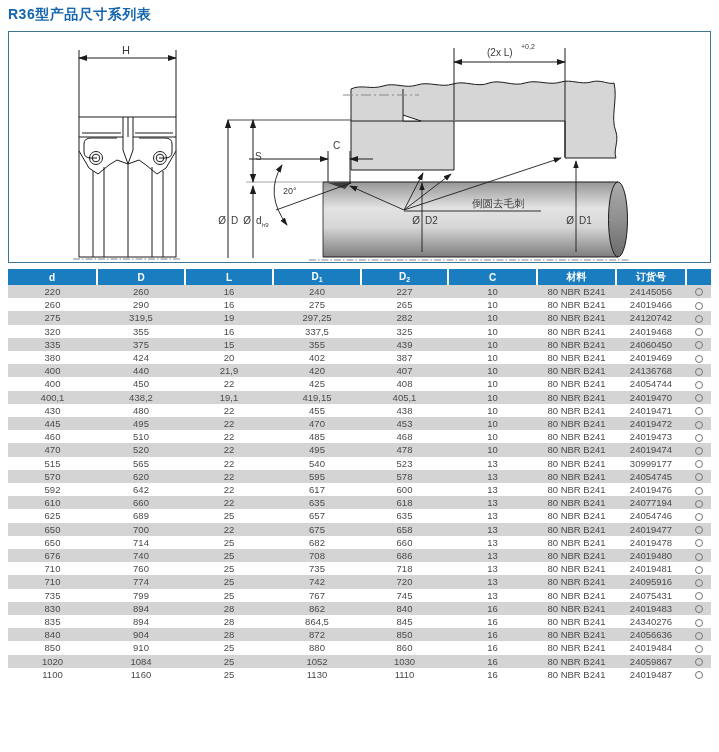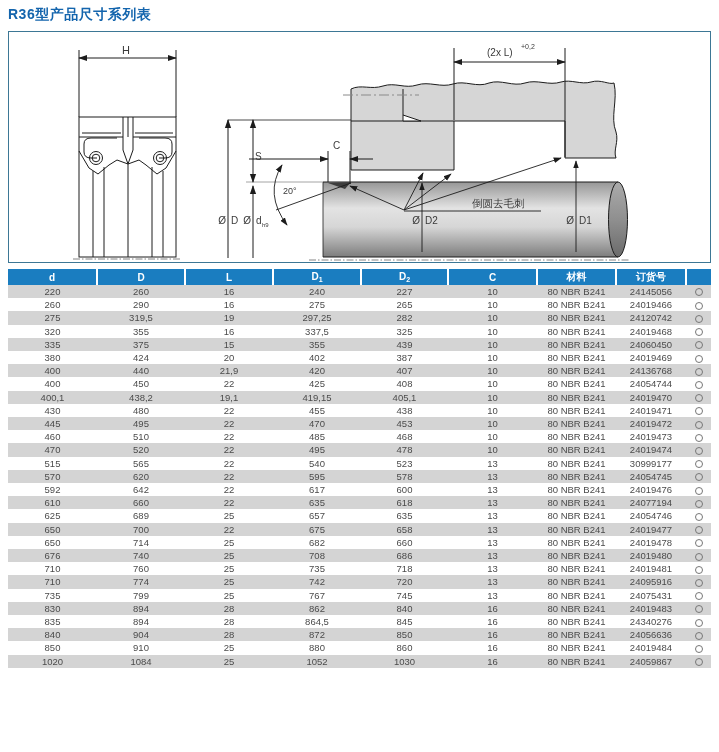--- a/index.html
+++ b/index.html
@@ -504,16 +504,27 @@
           <td>1020</td>
           <td>1084</td>
           <td>25</td>
           <td>1052</td>
           <td>1030</td>
           <td>16</td>
           <td>80 NBR B241</td>
           <td>24059867</td>
           <td><span class="avail-circle" title="○"></span></td>
         </tr>
+        <tr>
+          <td>1100</td>
+          <td>1160</td>
+          <td>25</td>
+          <td>1130</td>
+          <td>1110</td>
+          <td>16</td>
+          <td>80 NBR B241</td>
+          <td>24019487</td>
+          <td><span class="avail-circle" title="○"></span></td>
+        </tr>
       </tbody>
   </table>
 
 </div>
 
 </body></html>

